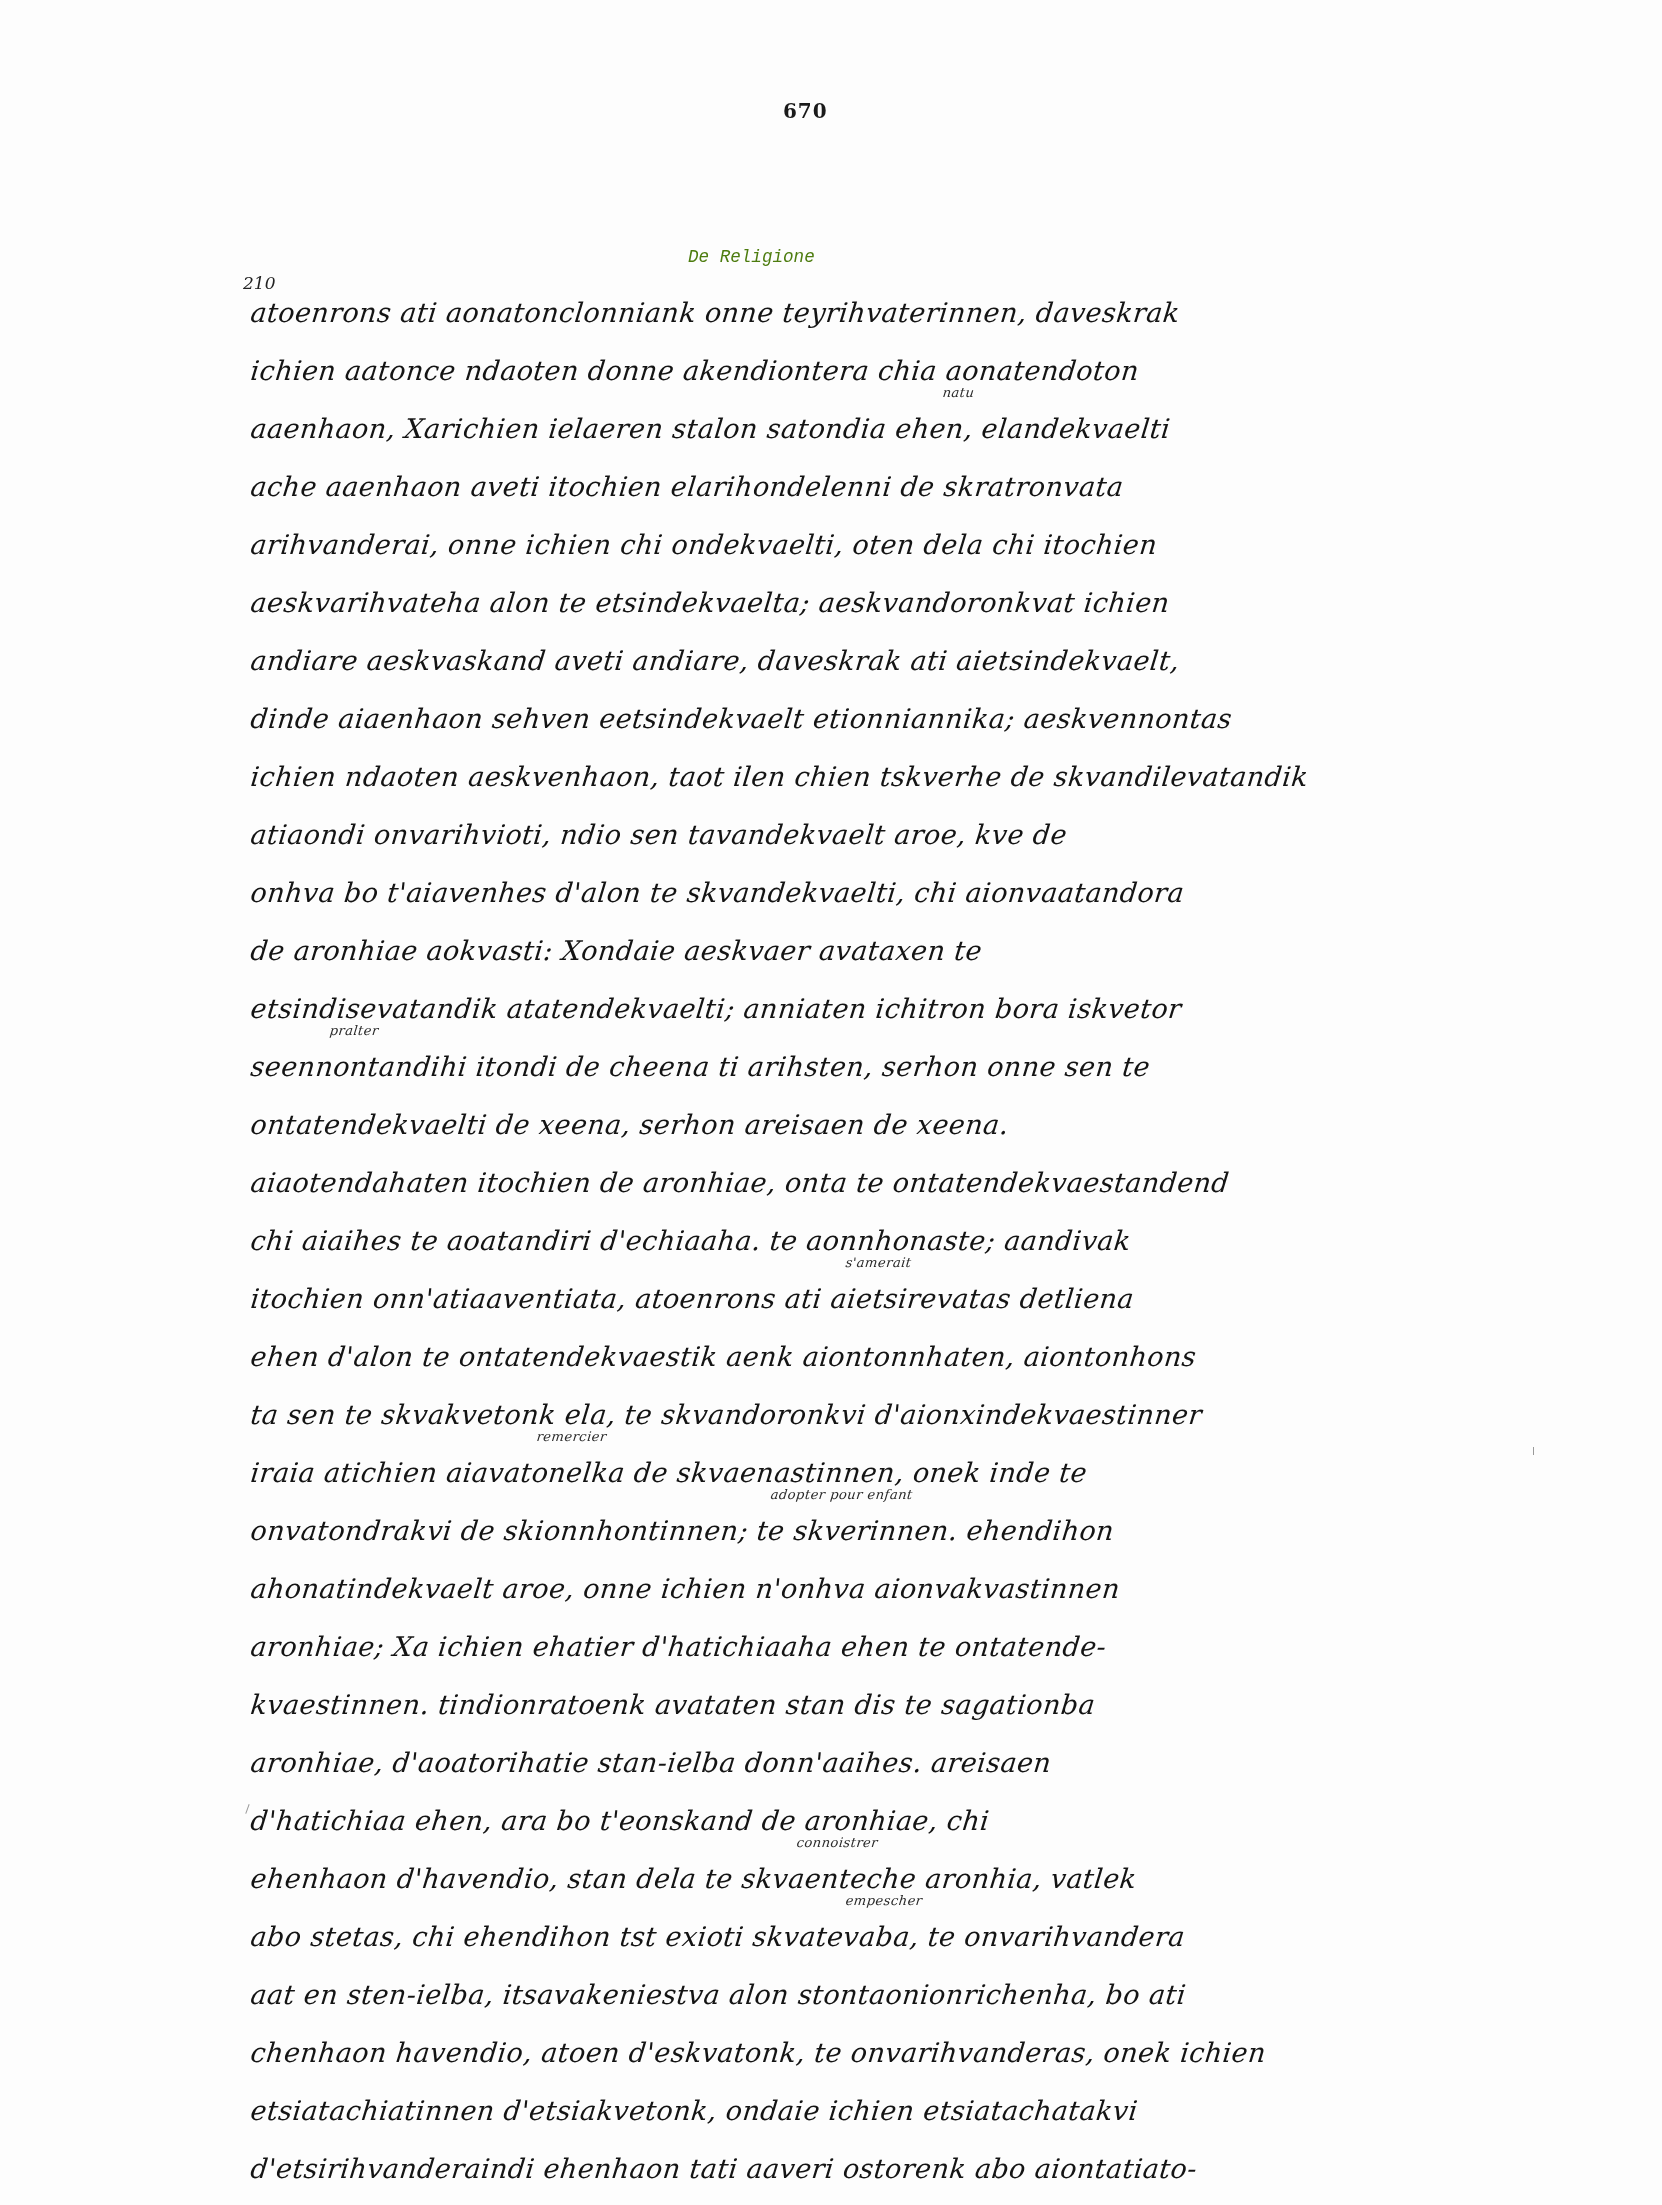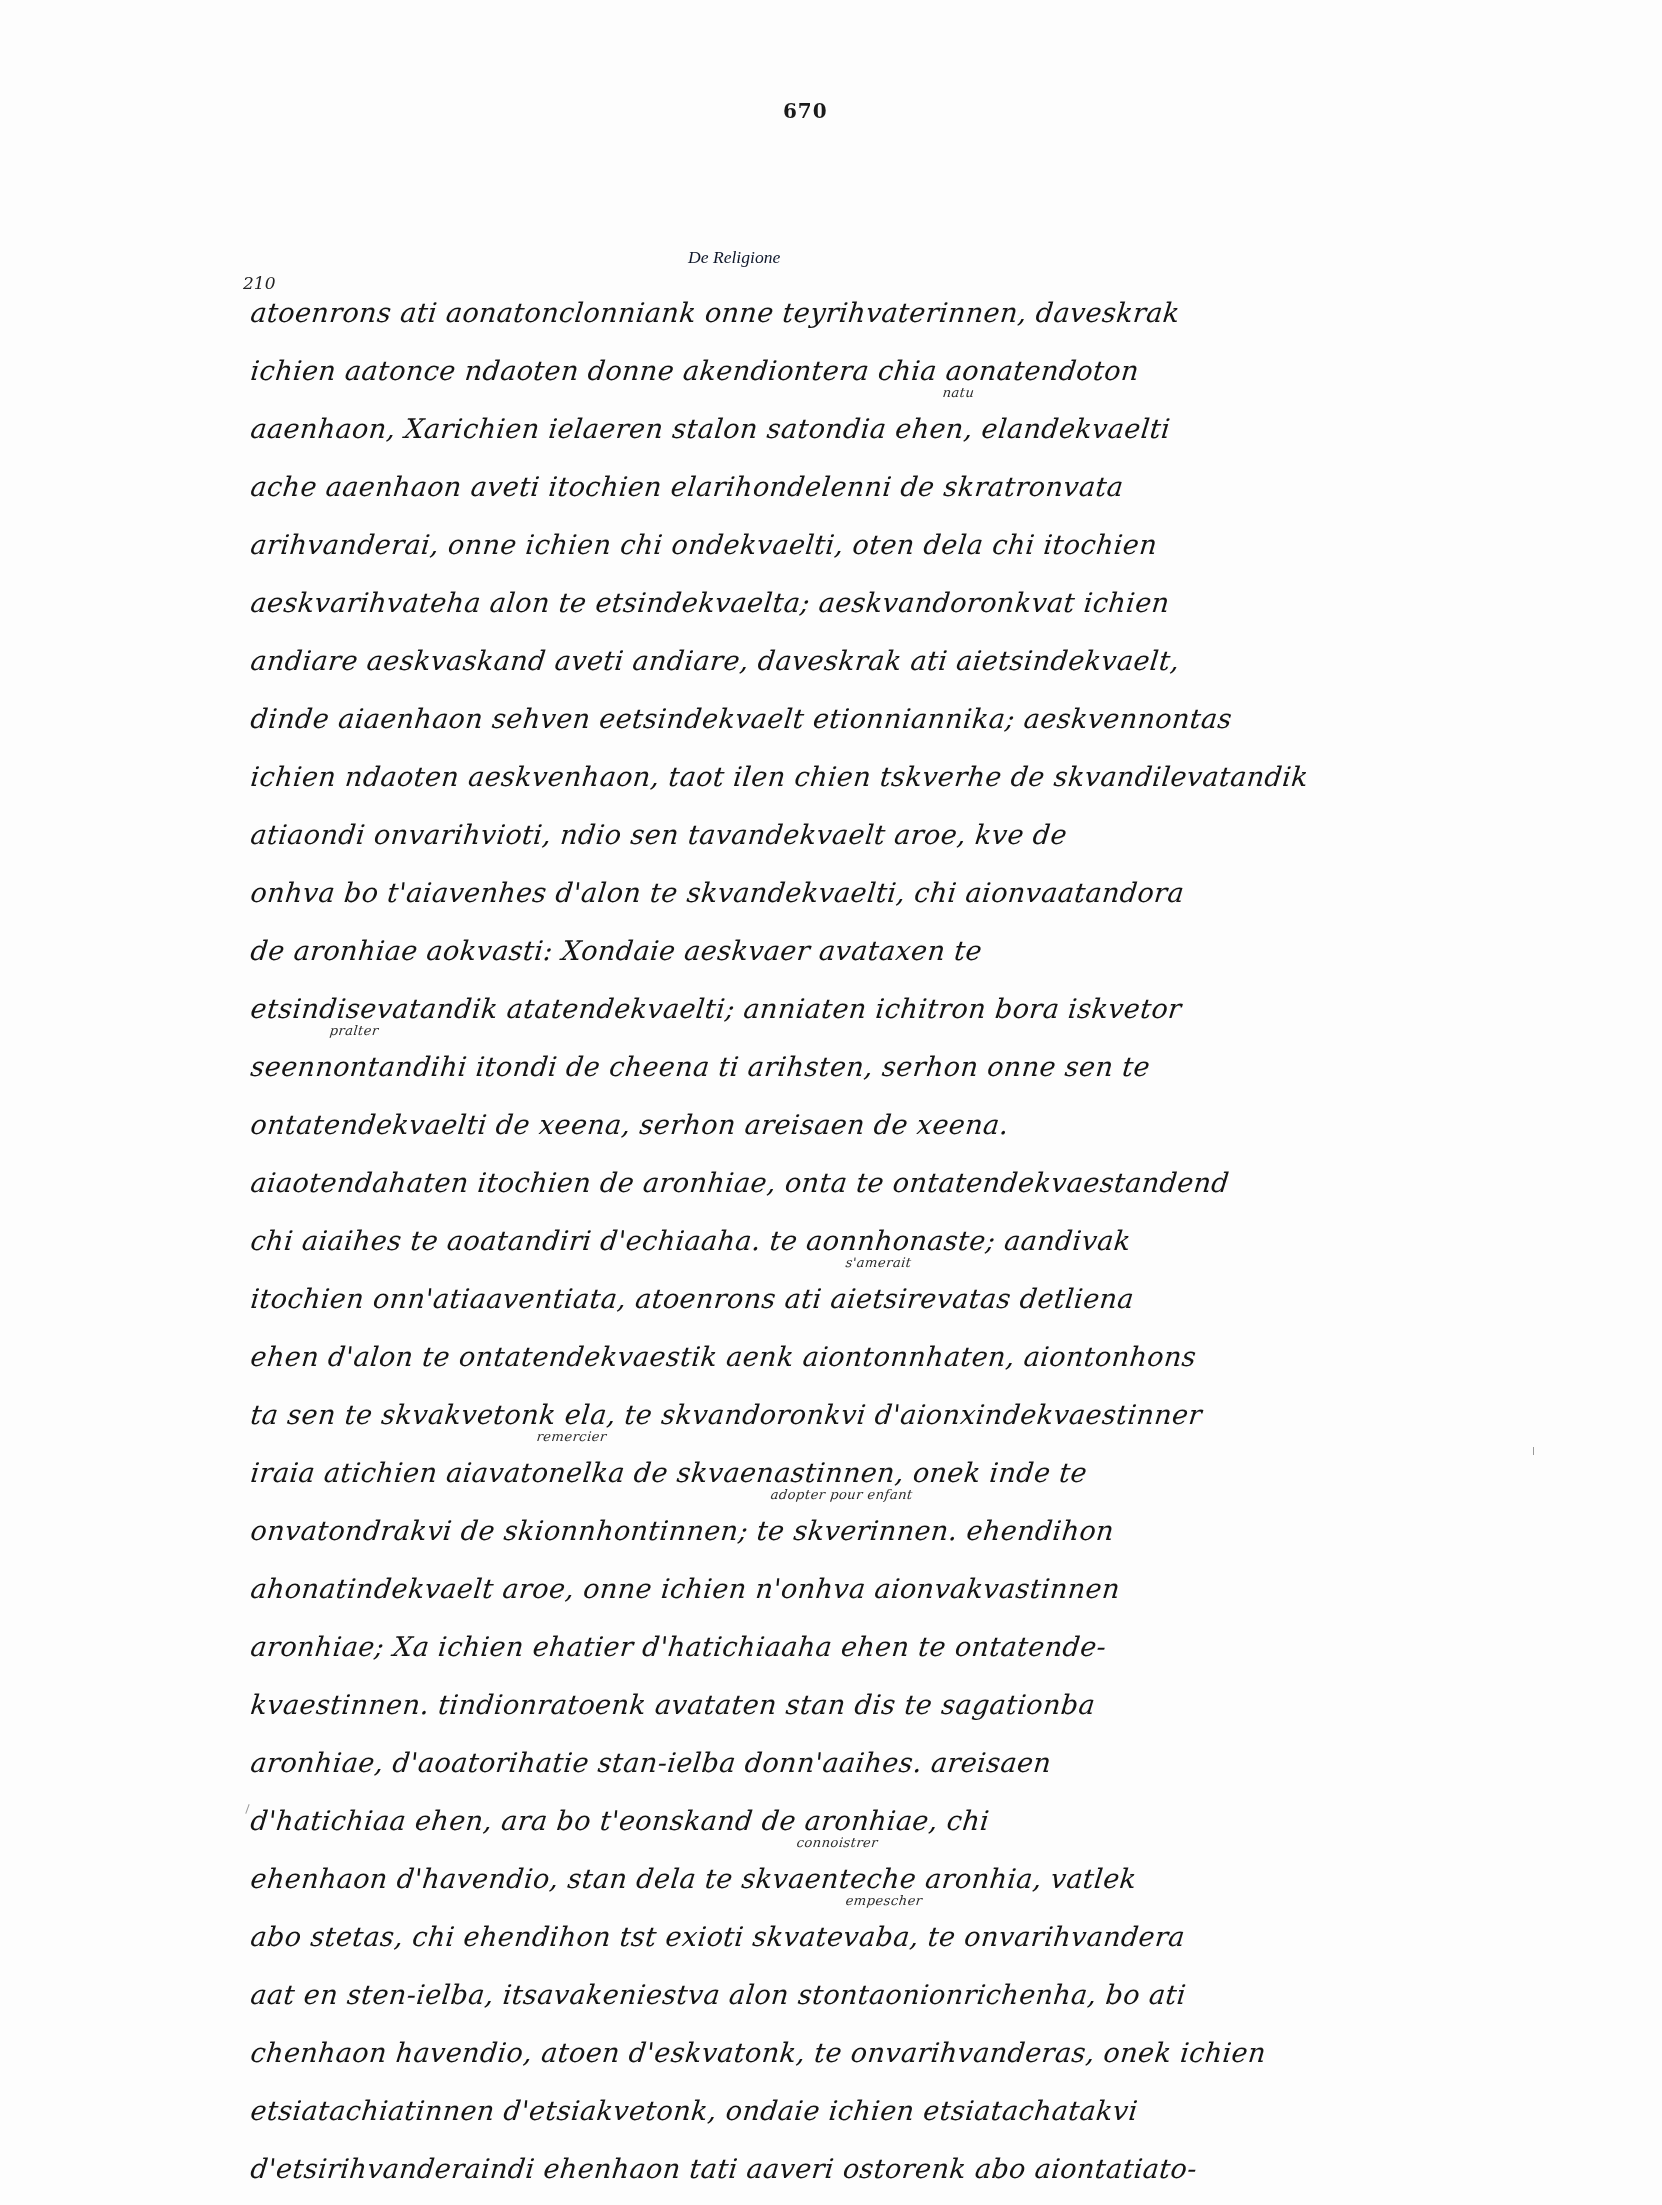--- a/index.html
+++ b/index.html
@@ -23,24 +23,24 @@
       font-family: "DejaVu Serif", serif;
       font-weight: bold;
       font-size: 20px;
       letter-spacing: 0.9px;
       color: #1a1a1a;
     }
     .section-heading {
       position: absolute;
       top: 247px;
       left: 688px;
-      font-family: Liberation Serif, serif;
+      font-family: Liberation Mono, monospace;
       font-style: italic;
       font-size: 17.6px;
-      color: #0f172a;
+      color: #4d7c0f;
     }
     .margin-note {
       position: absolute;
       top: 273px;
       left: 243px;
       font-family: "DejaVu Serif", serif;
       font-style: italic;
       font-size: 17px;
       color: #222222;
     }

